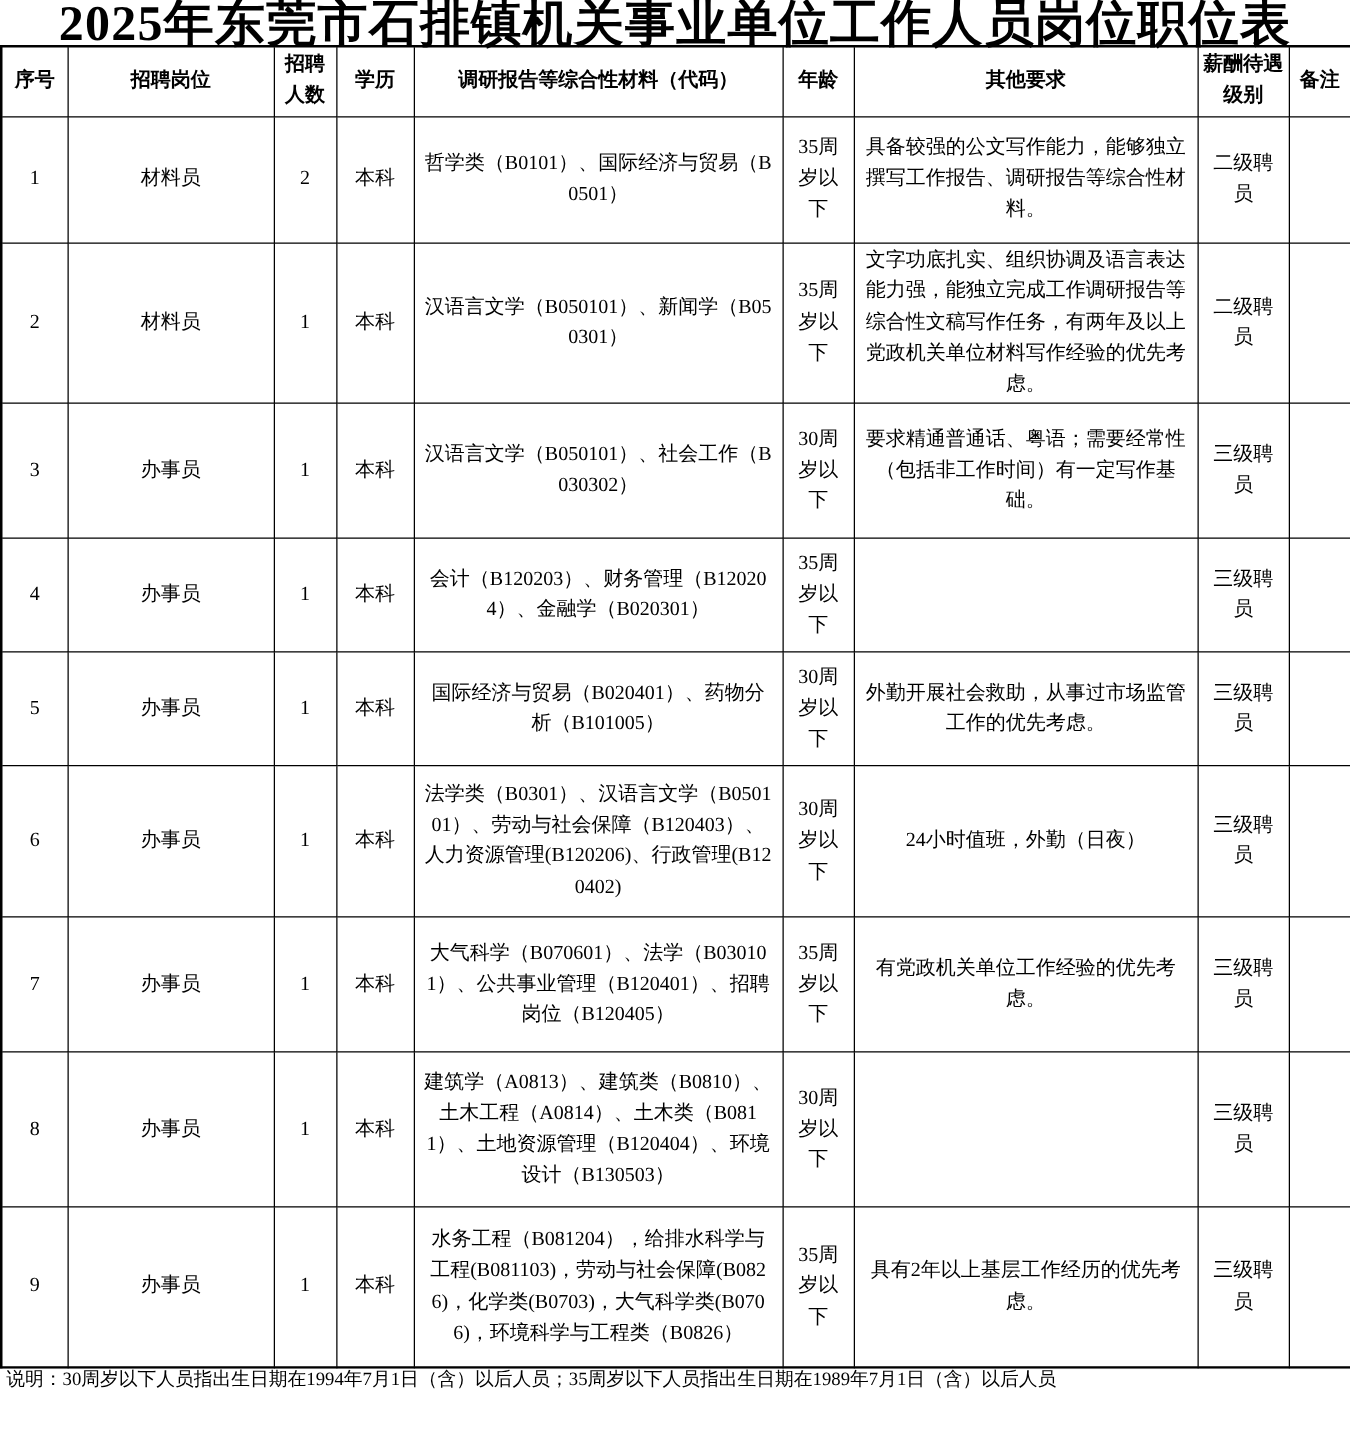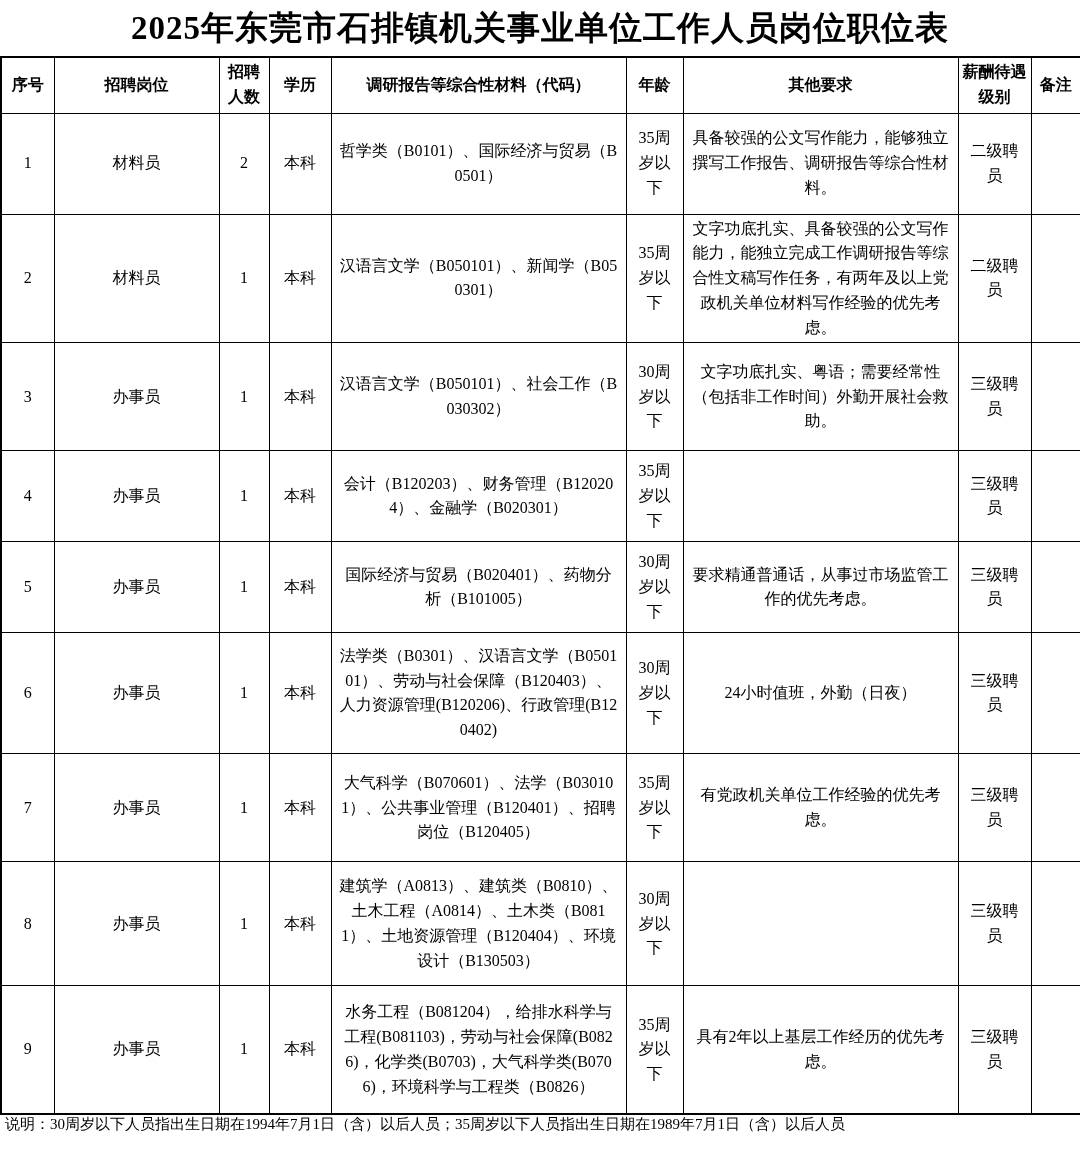--- a/index.html
+++ b/index.html
@@ -6,25 +6,25 @@
   html, body { margin: 0; padding: 0; background: #f5f5f5; }
   .page {
     width: 1080px;
     height: 1156px;
     background: #ffffff;
     font-family: "Liberation Serif", "DejaVu Serif", serif;
     color: #000000;
     overflow: hidden;
   }
   .doc-title {
-    height: 56px;
+    height: 36px;
     display: flex;
     align-items: center;
     justify-content: center;
-    font-size: 33px;
+    font-size: 40px;
     font-weight: bold;
     letter-spacing: 1px;
     white-space: nowrap;
   }
   table.job-table {
     width: 1080px;
     border-collapse: collapse;
     table-layout: fixed;
     border: 2px solid #000;
   }
@@ -107,32 +107,32 @@
         <td class="cell-level">二级聘员</td>
         <td></td>
       </tr>
       <tr style="height:124px">
         <td>2</td>
         <td>材料员</td>
         <td>1</td>
         <td>本科</td>
         <td class="cell-major">汉语言文学（B050101）、新闻学（B050301）</td>
         <td class="cell-age">35周岁以下</td>
-        <td class="cell-req">文字功底扎实、具备较强的公文写作能力，能独立完成工作调研报告等综合性文稿写作任务，有两年及以上党政机关单位材料写作经验的优先考虑。</td>
+        <td class="cell-req">文字功底扎实、组织协调及语言表达能力强，能独立完成工作调研报告等综合性文稿写作任务，有两年及以上党政机关单位材料写作经验的优先考虑。</td>
         <td class="cell-level">二级聘员</td>
         <td></td>
       </tr>
       <tr style="height:108px">
         <td>3</td>
         <td>办事员</td>
         <td>1</td>
         <td>本科</td>
         <td class="cell-major">汉语言文学（B050101）、社会工作（B030302）</td>
         <td class="cell-age">30周岁以下</td>
-        <td class="cell-req">文字功底扎实、粤语；需要经常性（包括非工作时间）外勤开展社会救助。</td>
+        <td class="cell-req">要求精通普通话、粤语；需要经常性（包括非工作时间）有一定写作基础。</td>
         <td class="cell-level">三级聘员</td>
         <td></td>
       </tr>
       <tr style="height:91px">
         <td>4</td>
         <td>办事员</td>
         <td>1</td>
         <td>本科</td>
         <td class="cell-major">会计（B120203）、财务管理（B120204）、金融学（B020301）</td>
         <td class="cell-age">35周岁以下</td>
@@ -140,21 +140,21 @@
         <td class="cell-level">三级聘员</td>
         <td></td>
       </tr>
       <tr style="height:91px">
         <td>5</td>
         <td>办事员</td>
         <td>1</td>
         <td>本科</td>
         <td class="cell-major">国际经济与贸易（B020401）、药物分析（B101005）</td>
         <td class="cell-age">30周岁以下</td>
-        <td class="cell-req">要求精通普通话，从事过市场监管工作的优先考虑。</td>
+        <td class="cell-req">外勤开展社会救助，从事过市场监管工作的优先考虑。</td>
         <td class="cell-level">三级聘员</td>
         <td></td>
       </tr>
       <tr style="height:121px">
         <td>6</td>
         <td>办事员</td>
         <td>1</td>
         <td>本科</td>
         <td class="cell-major">法学类（B0301）、汉语言文学（B050101）、劳动与社会保障（B120403）、人力资源管理(B120206)、行政管理(B120402)</td>
         <td class="cell-age">30周岁以下</td>

